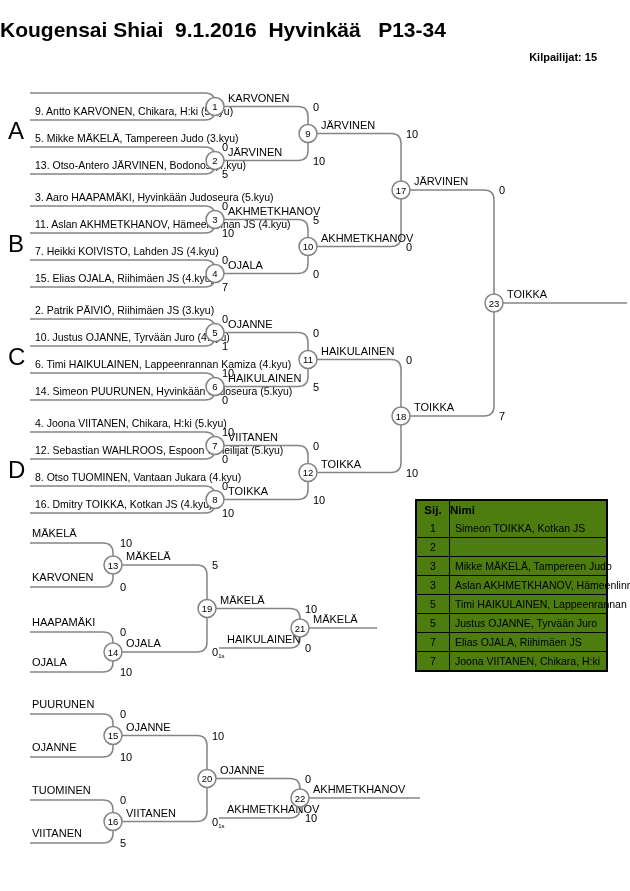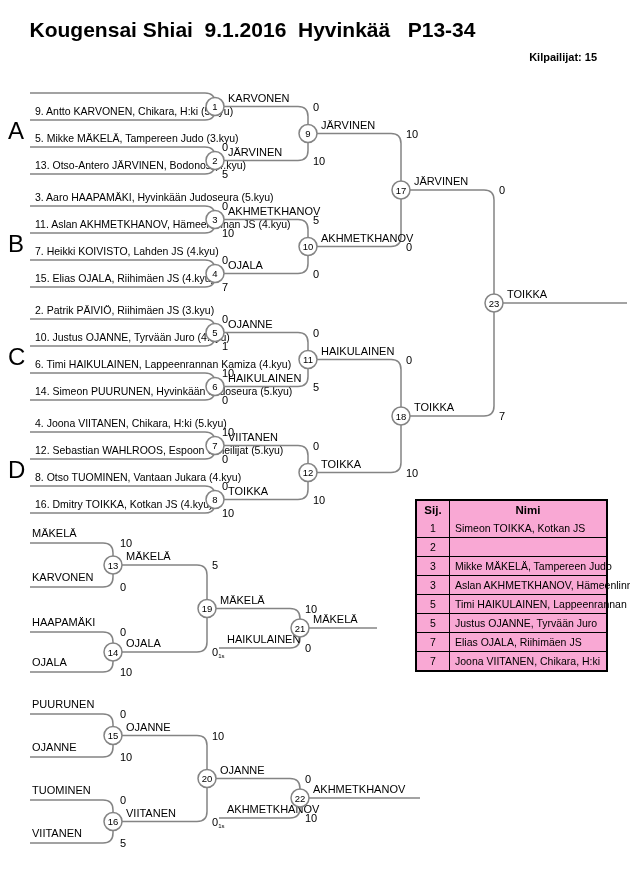--- a/index.html
+++ b/index.html
@@ -1,29 +1,29 @@
 <!DOCTYPE html>
 <html><head>
 <meta charset="utf-8">
 <style>
   html,body{margin:0;padding:0;background:#fff;}
   body{width:630px;height:891px;overflow:hidden;font-family:"Liberation Sans",sans-serif;color:#000;}
   #page{position:relative;width:630px;height:891px;background:#fff;overflow:hidden;}
-  #title{position:absolute;top:18px;left:0;width:505px;text-align:center;font-size:21px;font-weight:bold;white-space:pre;}
+  #title{position:absolute;top:18px;left:0;width:505px;font-size:21px;font-weight:bold;white-space:pre;}
   #competitors{position:absolute;top:51px;right:33px;font-size:11px;font-weight:bold;}
   #bracket-svg{position:absolute;left:0;top:0;}
   #bracket-svg text{fill:#000;font-family:"Liberation Sans",sans-serif;}
   .results-title{position:absolute;left:415px;top:480px;width:193px;text-align:center;font-weight:bold;font-size:14px;}
-  .results-table{position:absolute;left:415px;top:499px;width:189px;border:2px solid #000;background:#f9a8d4;}
+  .results-table{position:absolute;left:415px;top:499px;width:189px;border:2px solid #000;background:#4d7c0f;}
   .trow{display:flex;height:18px;line-height:18px;border-top:1px solid #000;}
   .trow:first-child{border-top:none;}
   .rank{width:32px;flex:none;text-align:center;border-right:1px solid #000;font-size:10.5px;}
   .name{padding-left:5px;font-size:10.5px;white-space:nowrap;overflow:visible;}
   .thead .rank,.thead .name{font-weight:bold;font-size:11.5px;}
-  .thead .name{flex:1;text-align:center;padding-left:0;}
+  .thead .name{flex:1;text-align:left;padding-left:0;}
 </style>
 </head>
 <body>
 
 <div id="page">
   <div id="title">Kougensai Shiai  9.1.2016  Hyvinkää   P13-34</div>
   <div id="competitors">Kilpailijat: 15</div>
 
   <svg id="bracket-svg" width="630" height="891" viewBox="0 0 630 891">
       <text x="8" y="139" font-size="24">A</text>

